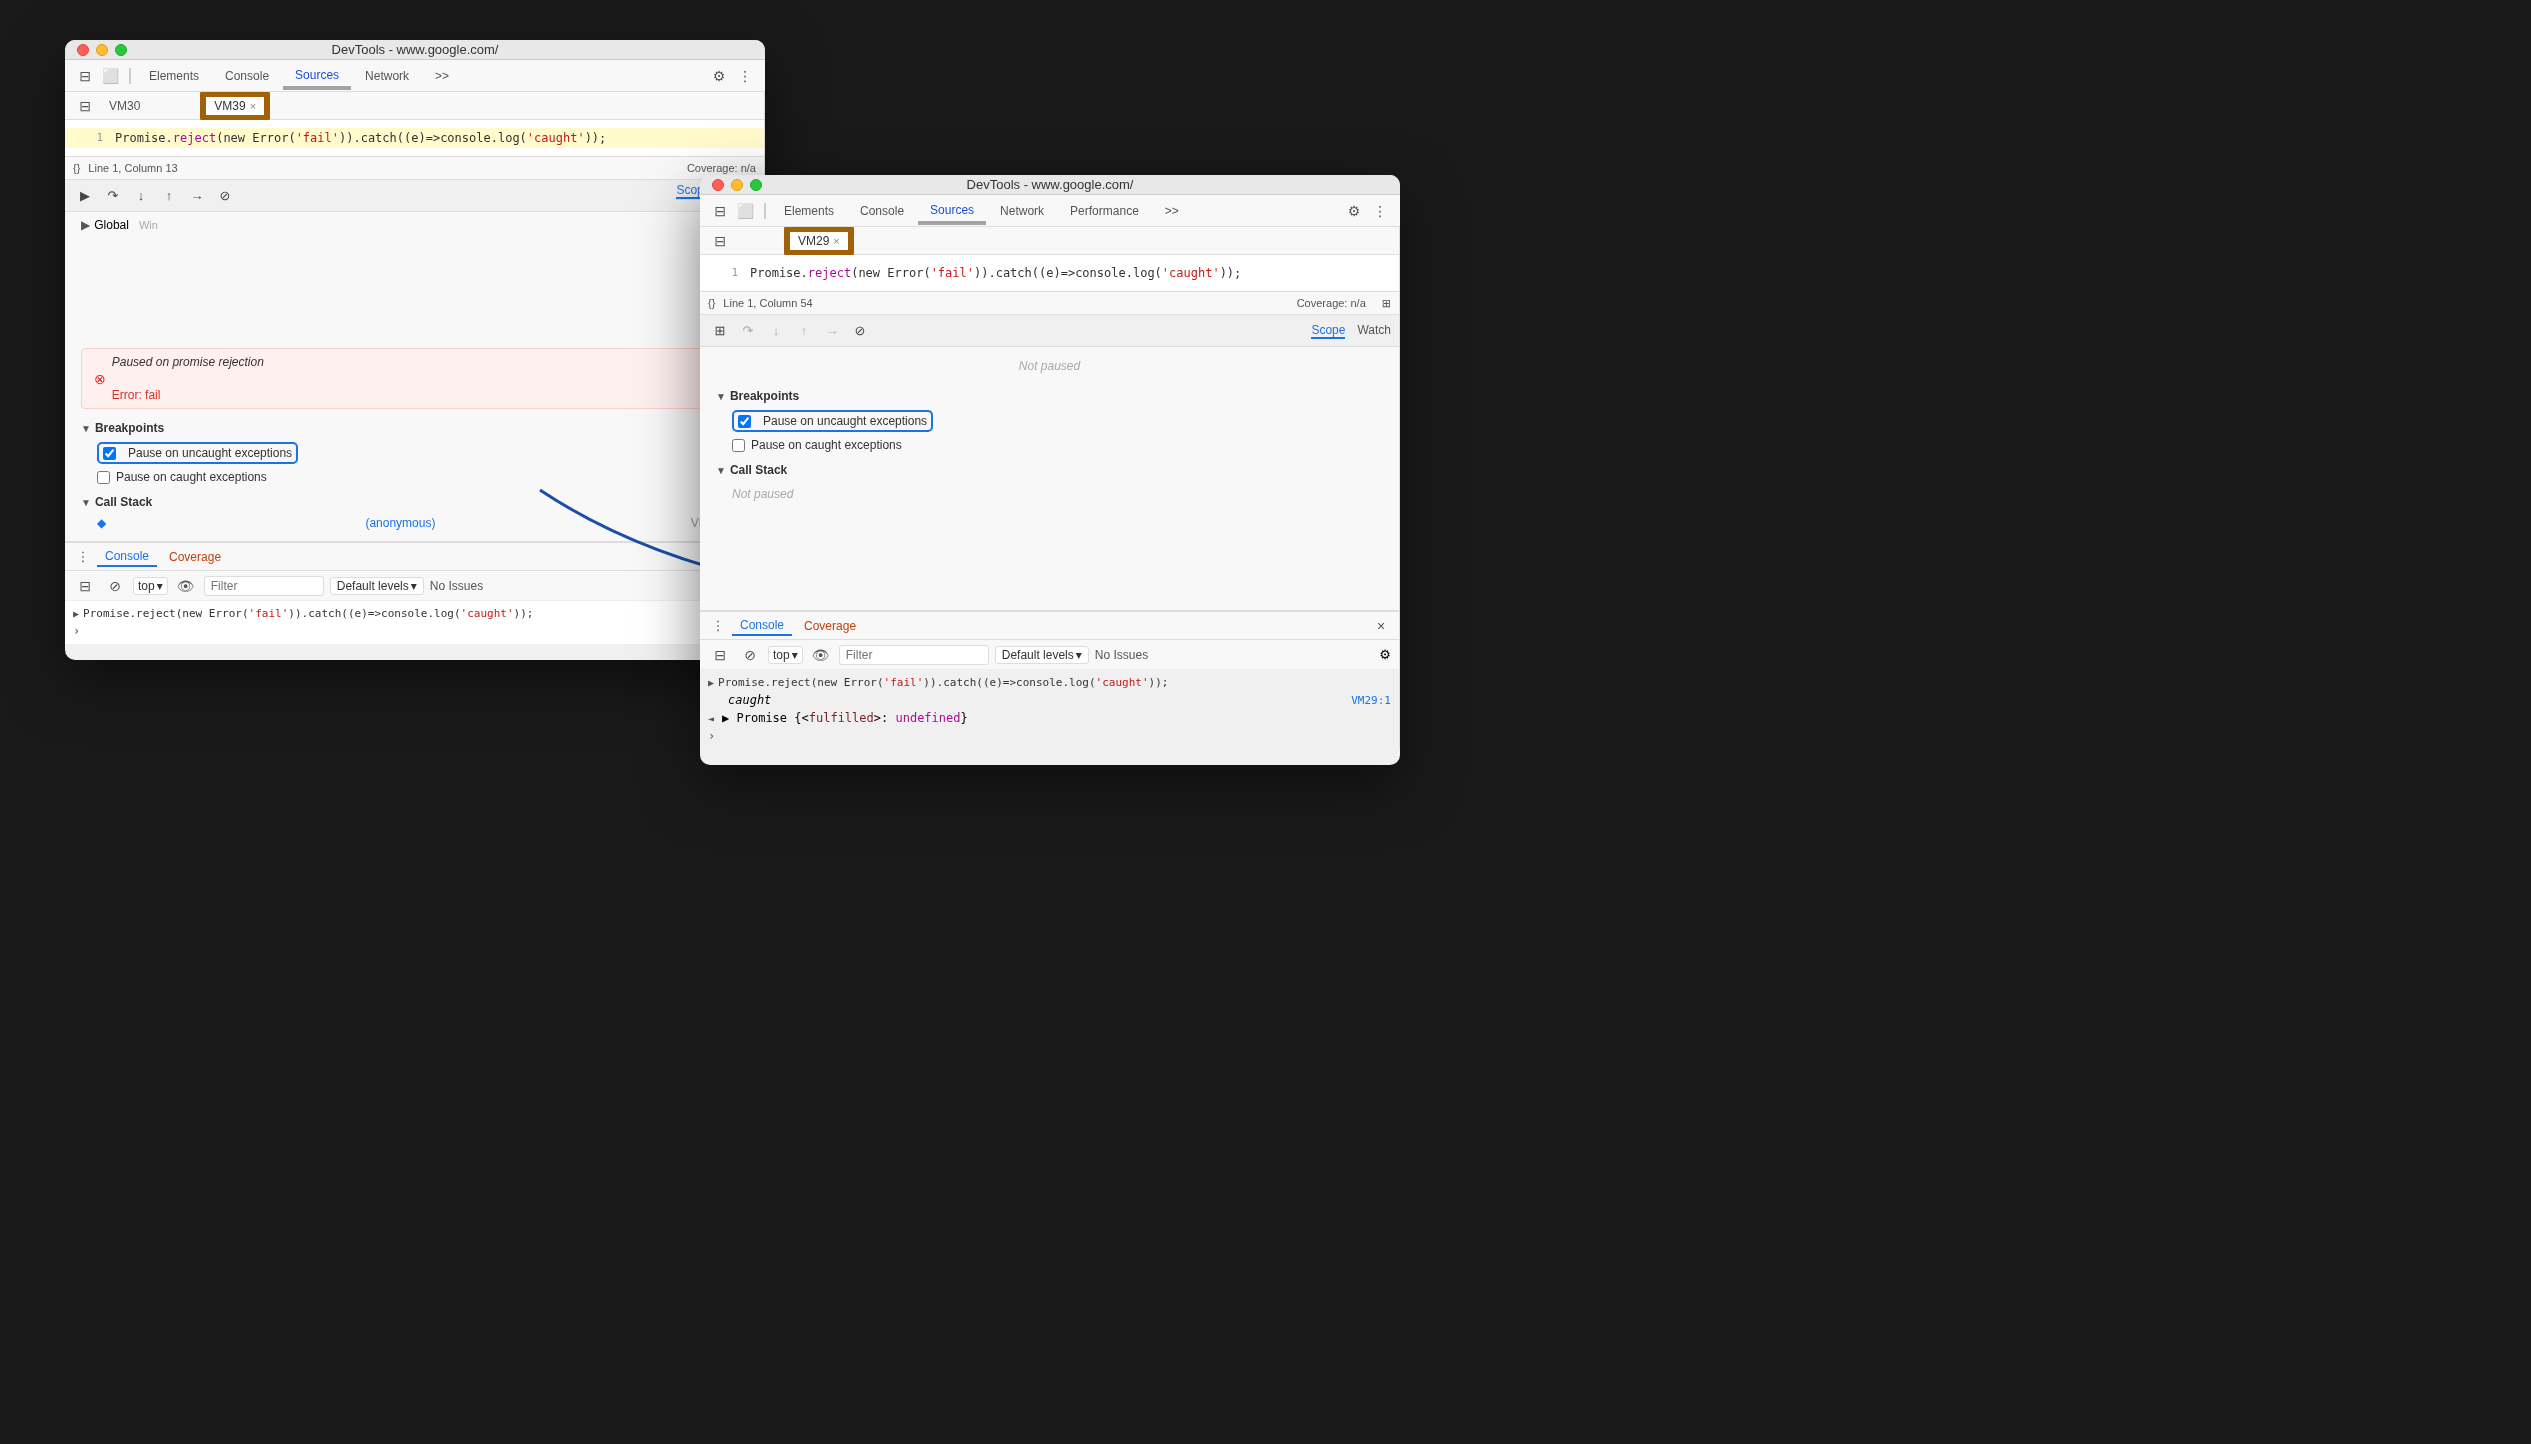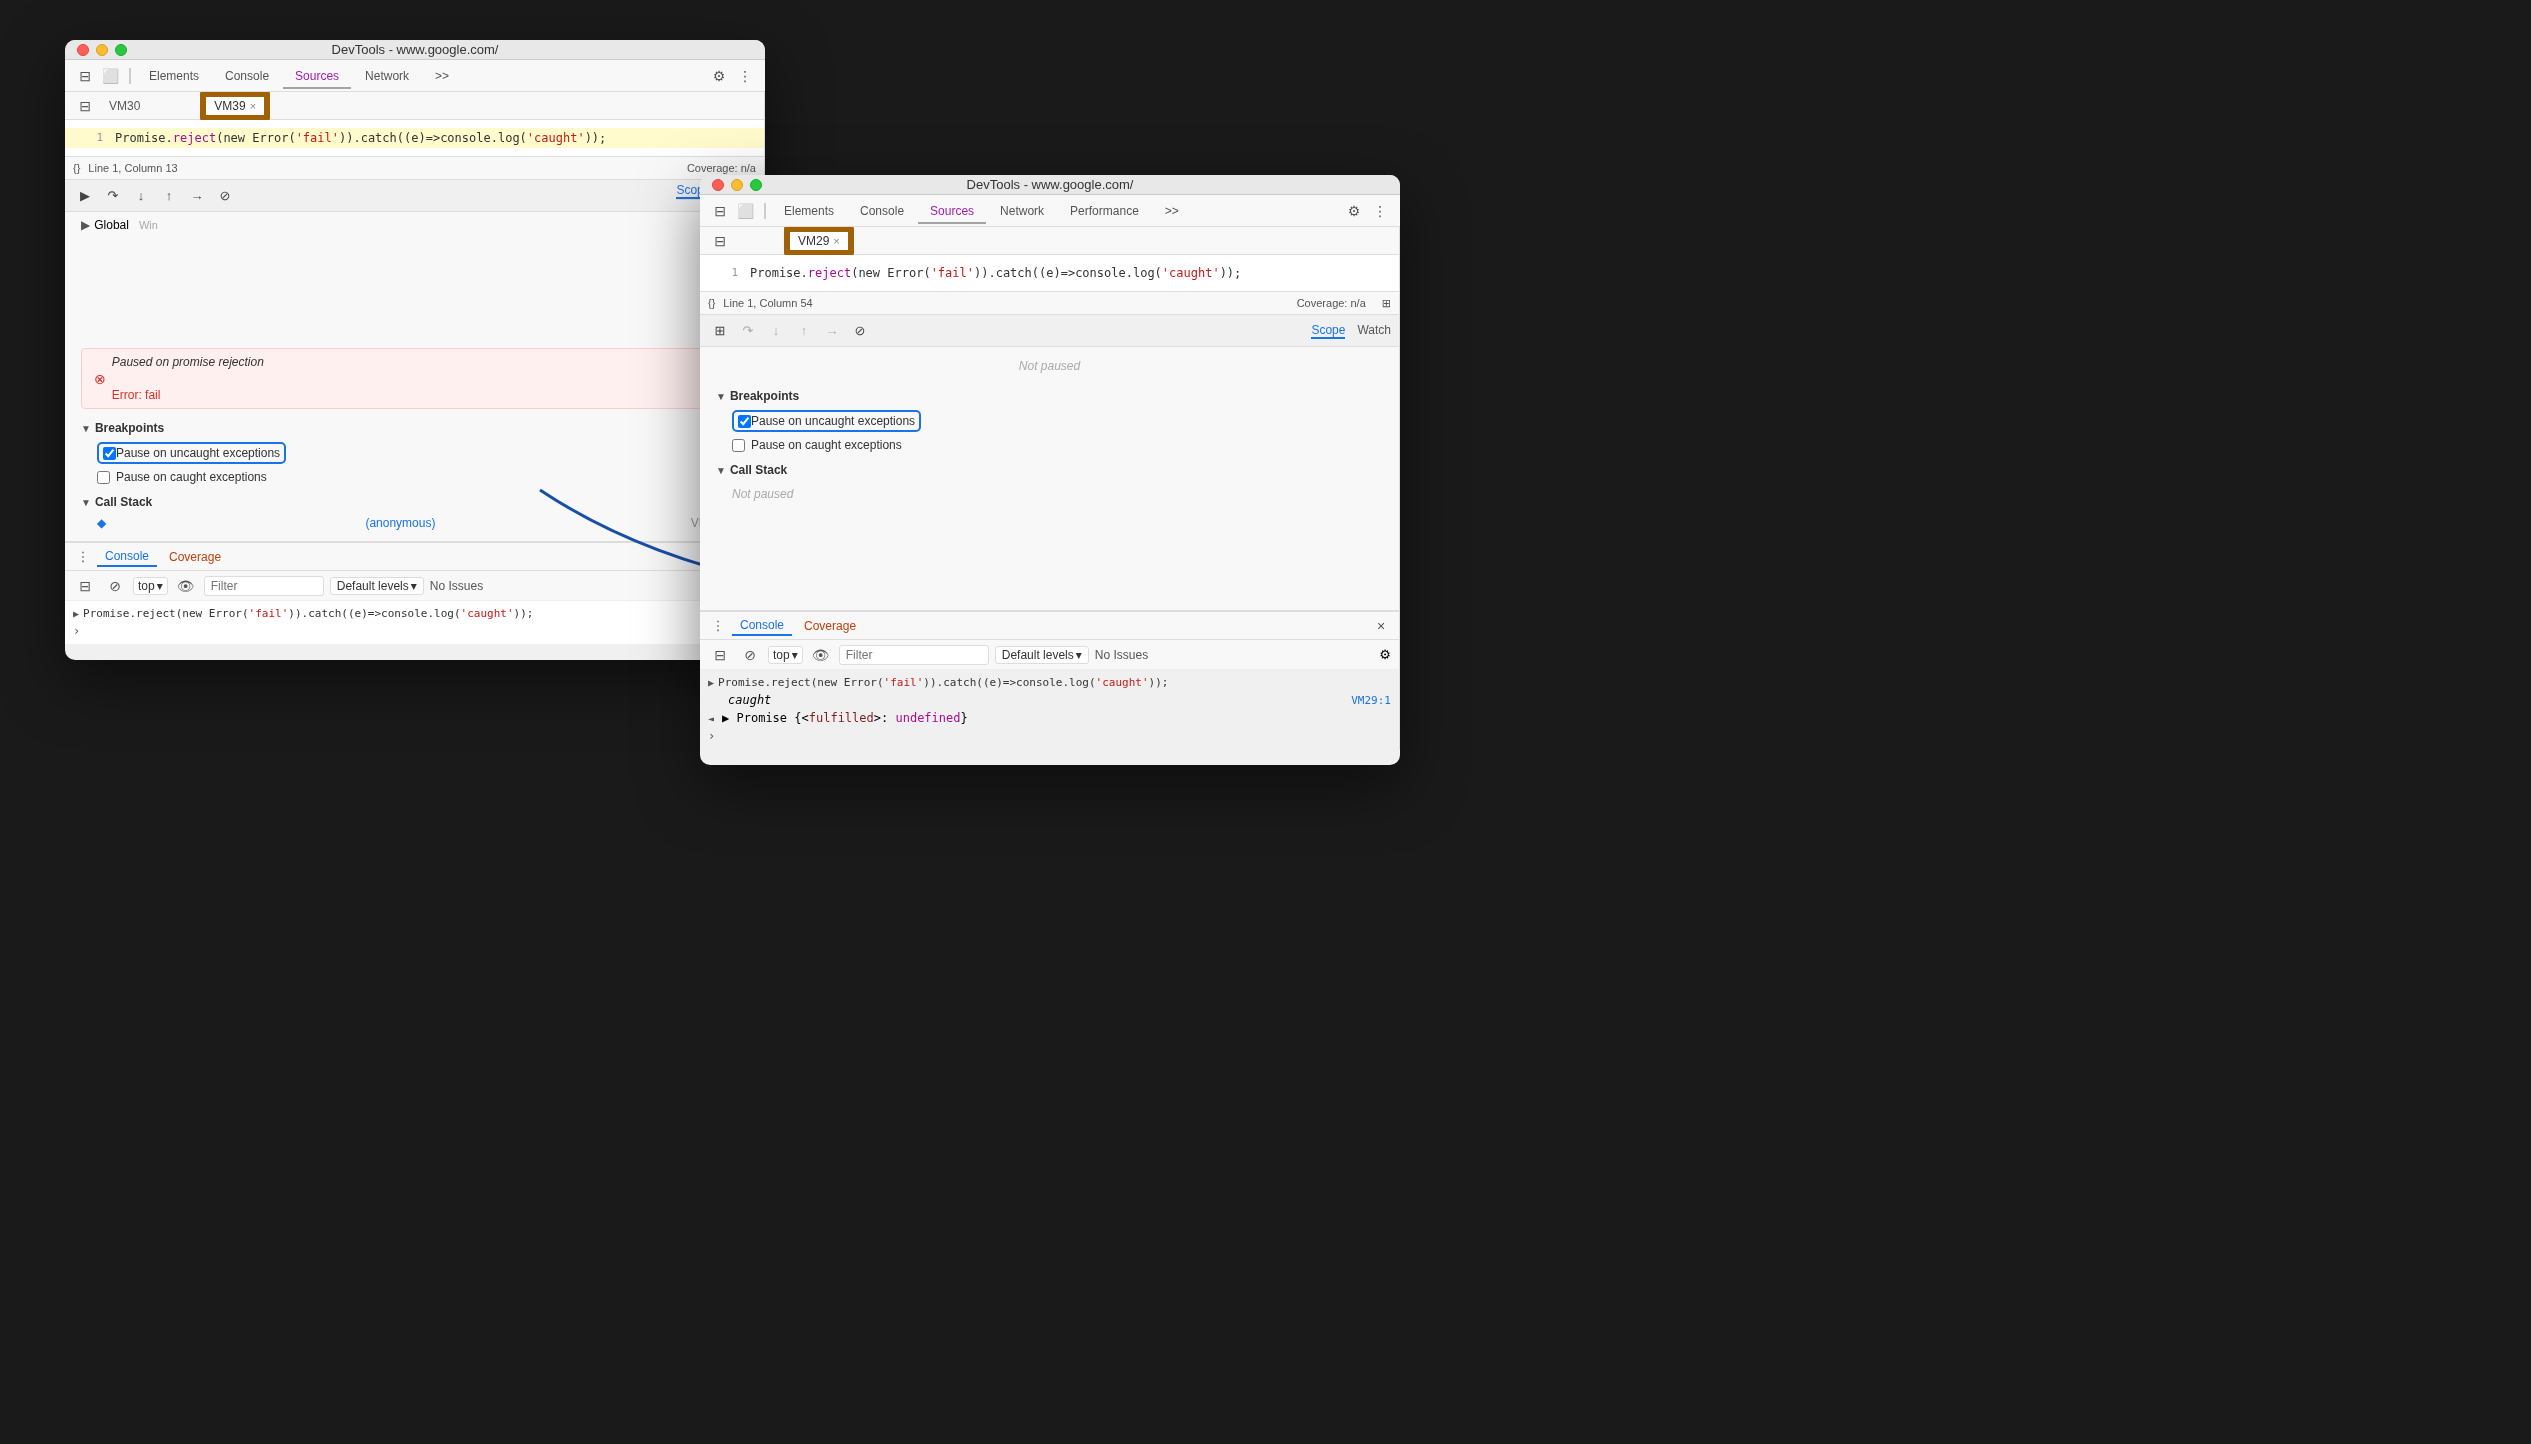--- a/index.html
+++ b/index.html
@@ -98,22 +98,22 @@
     .tab {
       padding: 4px 12px;
       font-size: 12px;
       color: #555;
       cursor: pointer;
       border-radius: 3px 3px 0 0;
       white-space: nowrap;
     }
 
     .tab.active {
-      color: #a21caf;
-      border-bottom: 2px solid #a3a3a3;
+      color: #1d4ed8;
+      border-bottom: 4px solid #a3a3a3;
       margin-bottom: -2px;
     }
 
     
     .source-tabs {
       background: #f8f8f8;
       border-bottom: 1px solid #ddd;
       display: flex;
       align-items: center;
       padding: 0 8px;
@@ -302,21 +302,21 @@
       height: 13px;
     }
 
     
     .blue-outline-box {
       border: 2.5px solid #1a73e8;
       border-radius: 5px;
       padding: 2px 4px;
       display: inline-flex;
       align-items: center;
-      gap: 0;
+      gap: 12px;
     }
 
     
     .call-stack-item {
       display: flex;
       align-items: center;
       justify-content: space-between;
       padding: 3px 16px;
       font-size: 12px;
     }

